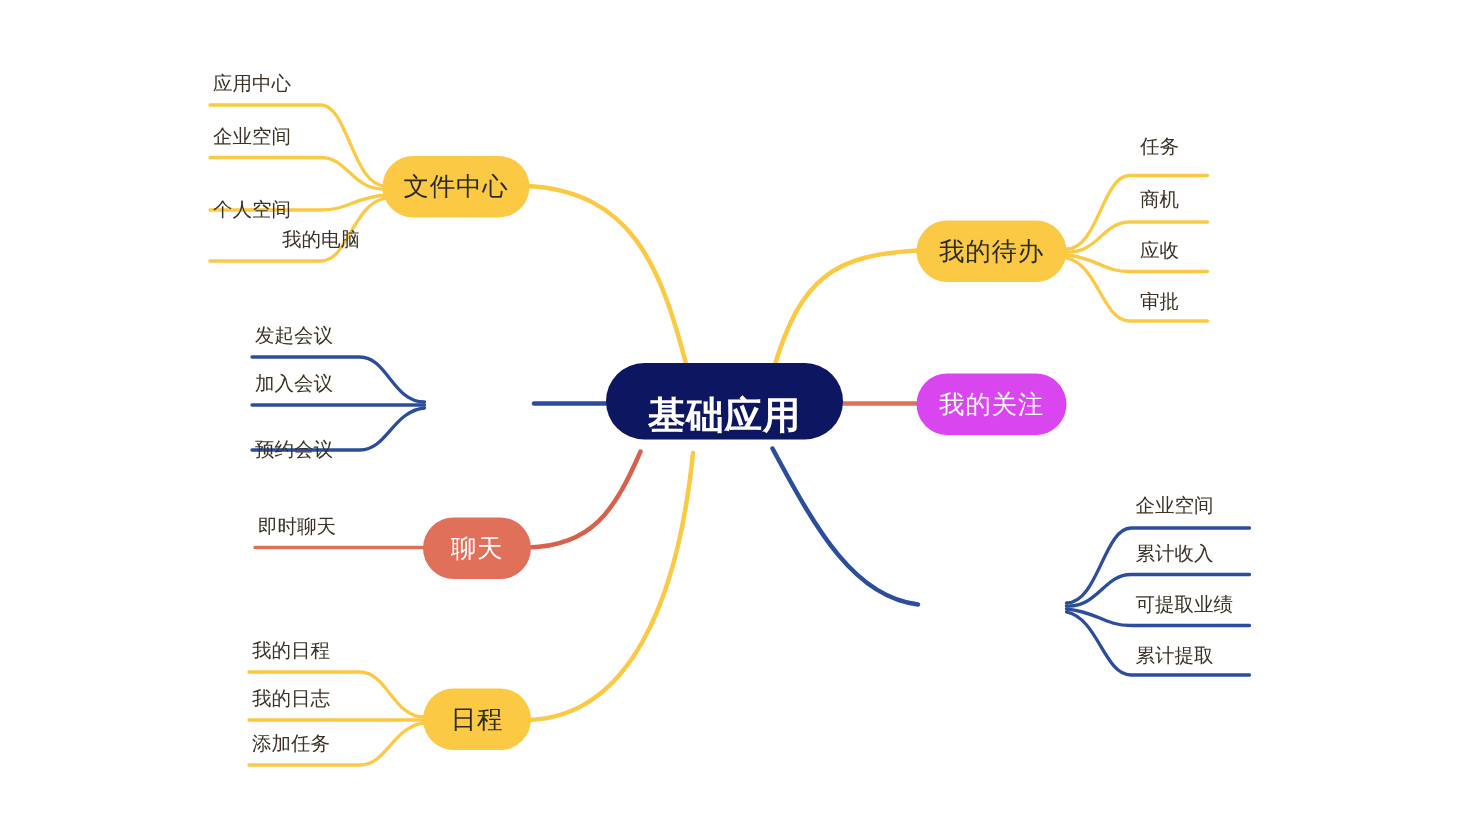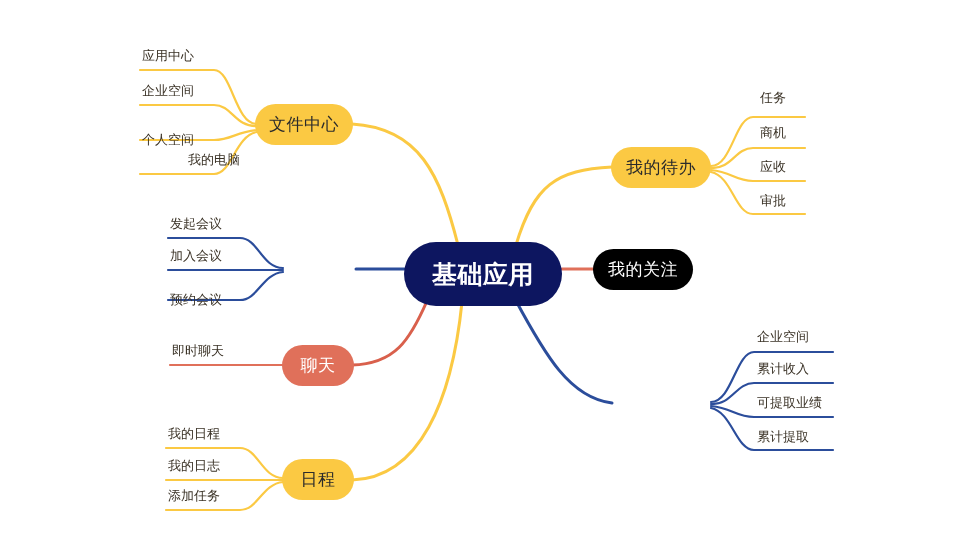--- a/index.html
+++ b/index.html
@@ -108,42 +108,42 @@
     </g>
 
     <g stroke="#2b4d9b" stroke-width="2.2" fill="none" stroke-linecap="round">
       <path d="M 711 402 C 732 402 736 352 754 352 L 833 352"></path>
       <path d="M 711 404 C 732 405 736 383 754 383 L 833 383"></path>
       <path d="M 711 406 C 732 408 736 417 754 417 L 833 417"></path>
       <path d="M 711 408 C 732 412 736 450 754 450 L 833 450"></path>
     </g>
   </svg>
 
-  <div class="node node-root" style="left:404px; top:242px; width:158px; height:64px; background:#0d1660;">
+  <div class="node node-root" style="left:404px; top:242px; width:158px; height:51px; background:#0d1660;align-items:flex-end;">
     <span>基础应用</span>
   </div>
 
   <div class="node node-branch dark-text" style="left:255px; top:104px; width:98px; height:41px; background:#fbc943;">
     <span>文件中心</span>
   </div>
 
 
   <div class="node node-branch light-text" style="left:282px; top:345px; width:72px; height:41px; background:#e0705a;">
     <span>聊天</span>
   </div>
 
   <div class="node node-branch dark-text" style="left:282px; top:459px; width:72px; height:41px; background:#fbc943;">
     <span>日程</span>
   </div>
 
   <div class="node node-branch dark-text" style="left:611px; top:147px; width:100px; height:41px; background:#fbc943;">
     <span>我的待办</span>
   </div>
 
-  <div class="node node-branch light-text" style="left:593px; top:249px; width:100px; height:41px; background:#000000;">
+  <div class="node node-branch light-text" style="left:611px; top:249px; width:100px; height:41px; background:#d946ef;">
     <span>我的关注</span>
   </div>
 
 
   <div class="leaf left-side" style="left:142px; top:48px;">
     <span>应用中心</span>
   </div>
   <div class="leaf left-side" style="left:142px; top:83px;">
     <span>企业空间</span>
   </div>

